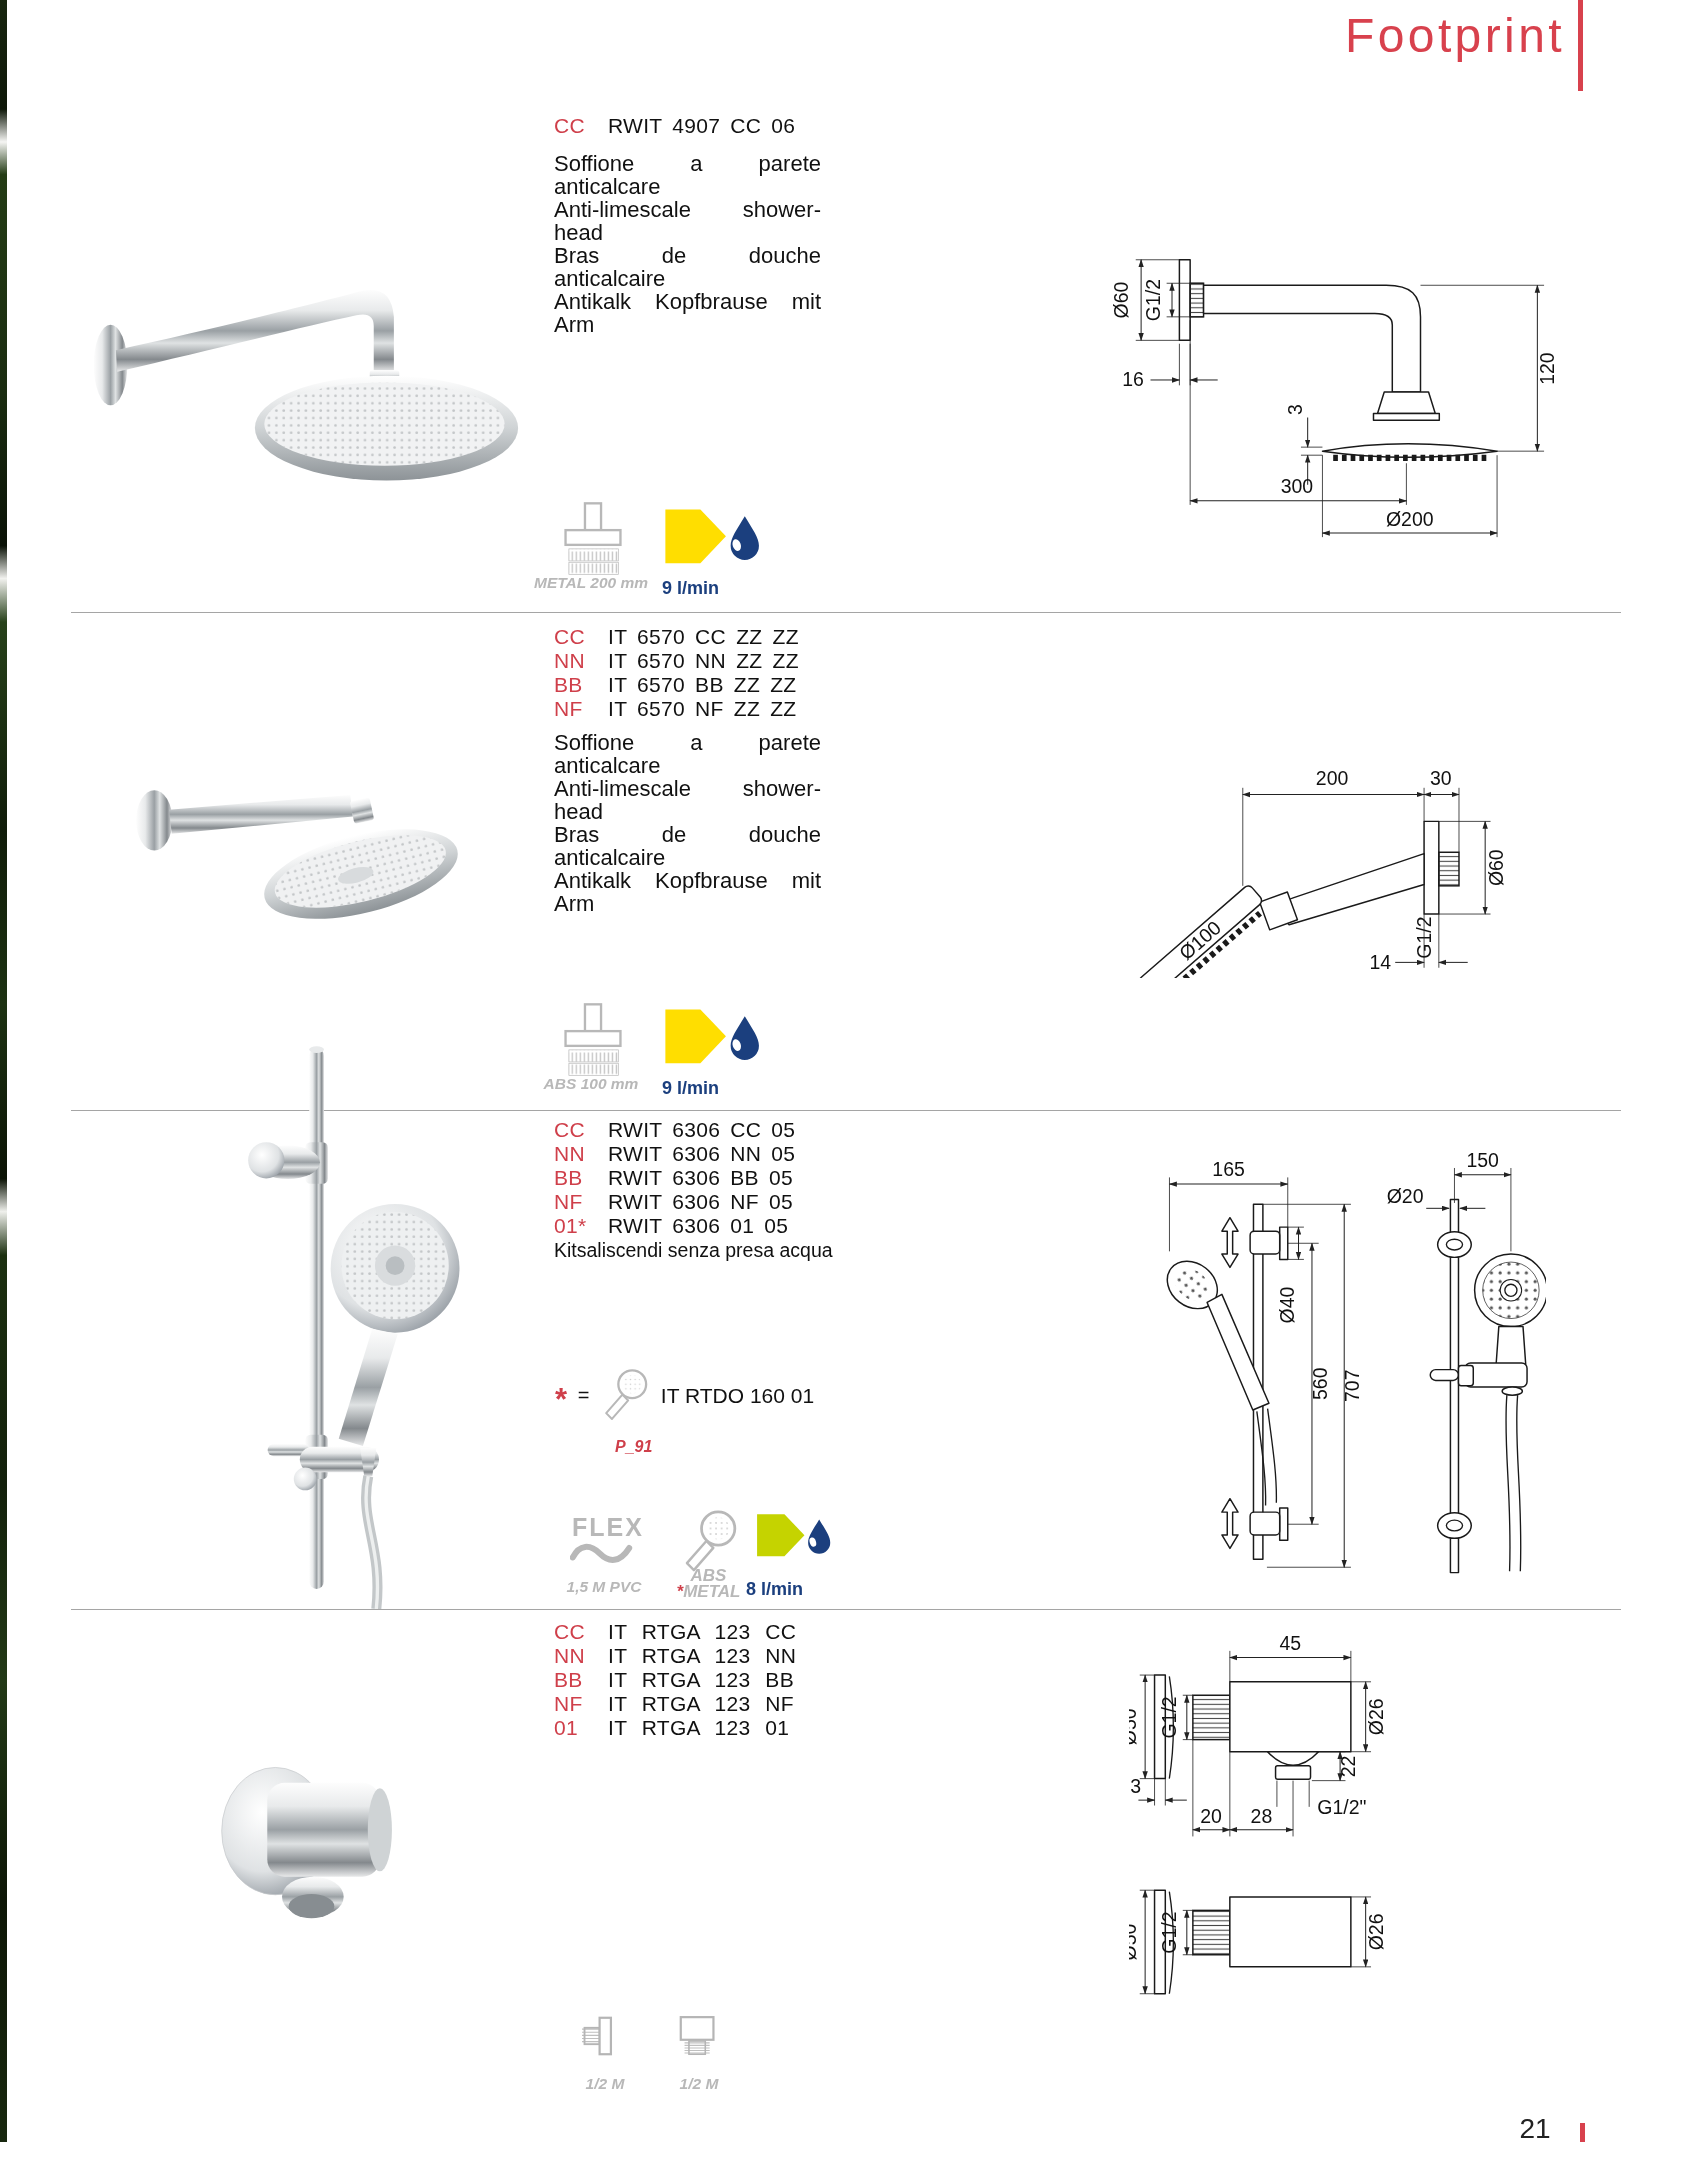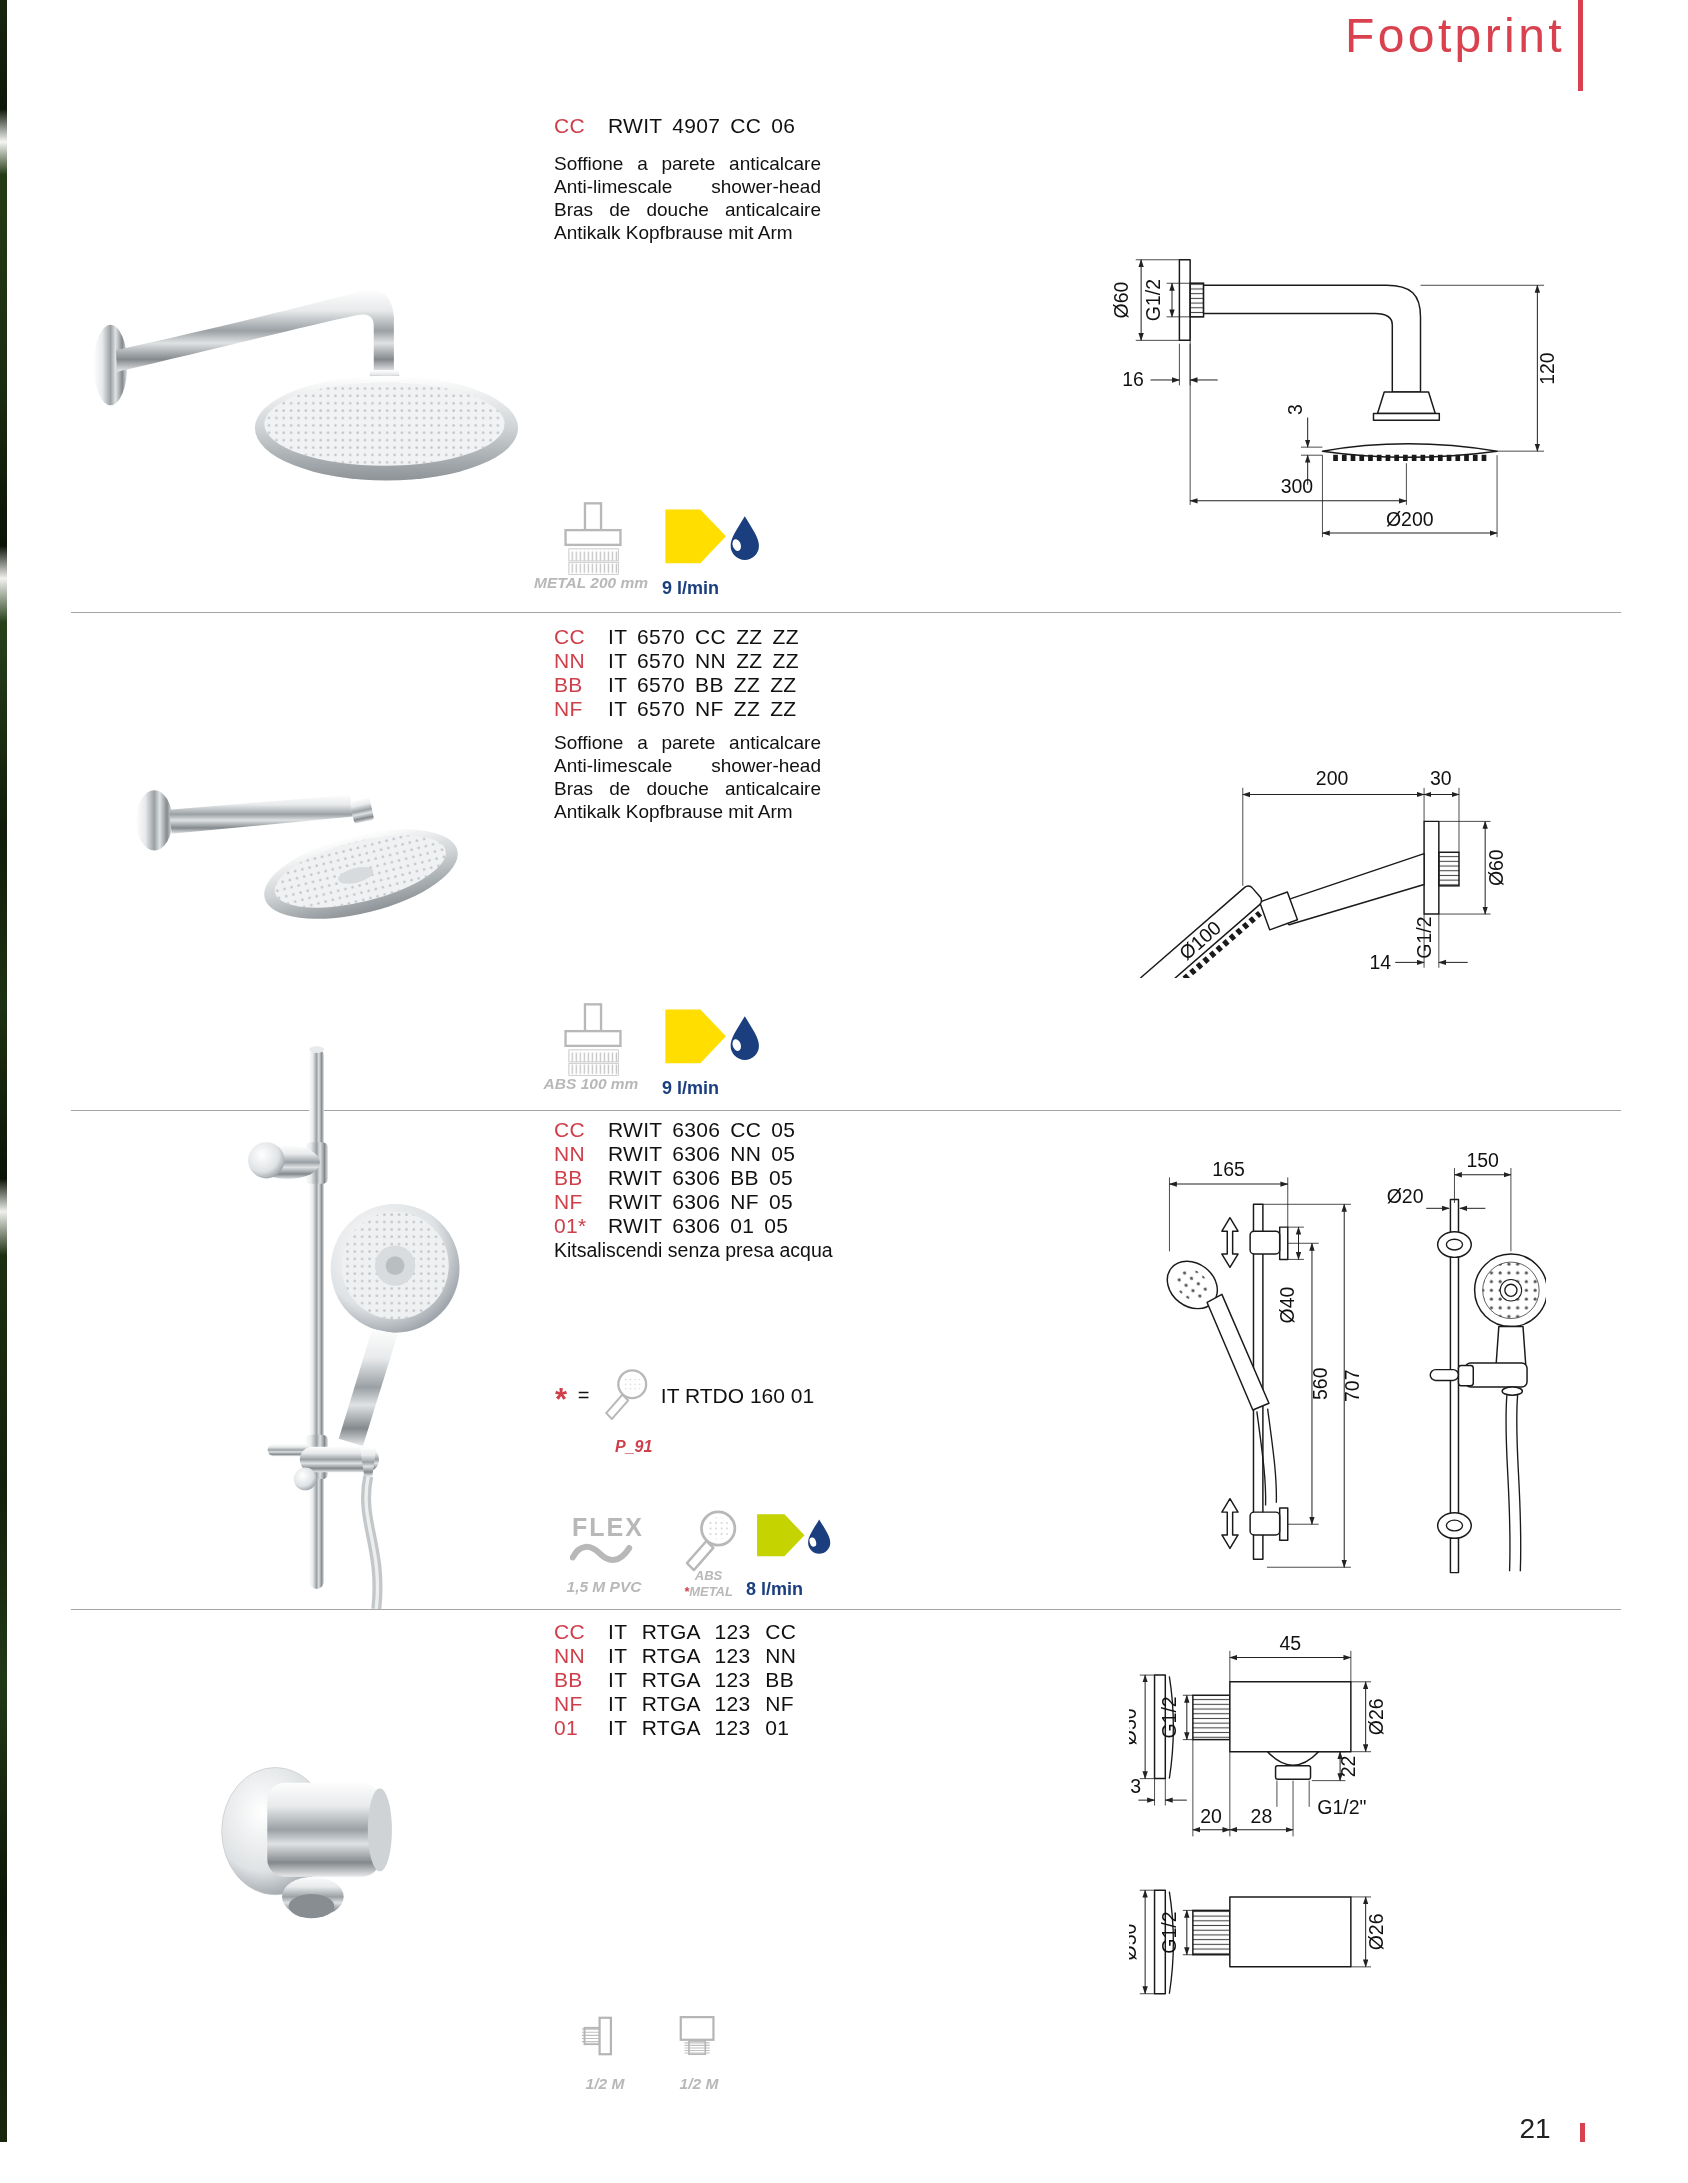--- a/index.html
+++ b/index.html
@@ -6,21 +6,21 @@
   #page{position:relative;width:1689px;height:2142px;background:#fff;overflow:hidden;font-family:"Liberation Sans",sans-serif}
   .abs{position:absolute}
   .title{color:#d8414d;font-size:48px;letter-spacing:3.4px;text-align:right}
   .redbar{background:#d8414d}
   .divider{background:#a5a5a5;height:1.3px}
   .codes .code-row{display:flex;font-size:21px;line-height:24px;color:#111;letter-spacing:0.3px}
   .finish{width:54px;color:#cf3f4a;flex:none}
   .code{white-space:pre;word-spacing:4px}
   .codes.wide .code{word-spacing:8.7px}
   .subtitle{font-size:19.5px;color:#111;margin-top:1.3px}
-  .desc{font-size:19px;line-height:23px;color:#111}
+  .desc{font-size:22px;line-height:23px;color:#111}
   .desc.j{width:267px}
   .desc.j div{text-align:justify;text-align-last:justify}
   .desc.j div:last-child{text-align-last:auto}
   .icon-label{color:#b8b8b8;font-style:italic;font-weight:700;font-size:15.5px;text-align:center;line-height:16px}
   .flow-label{color:#1b3f7e;font-weight:700;font-size:18px;text-align:left}
   .flex-title{color:#b8b8b8;font-weight:700;font-size:25px;letter-spacing:2px}
   .note{display:flex;align-items:center;gap:10.7px;font-size:21px;color:#111}
   .note .star{color:#cf3f4a;font-size:31px;font-weight:700;line-height:1;transform:translateY(4px)}
   .note .eq{font-size:20px}
   .pref{color:#cf3f4a;font-weight:700;font-style:italic;font-size:16px}
@@ -382,21 +382,21 @@
   <div class="abs flex-title" style="left:572px;top:1513px">FLEX</div>
   <svg class="abs" style="left:570px;top:1540px" width="70" height="25.5" viewBox="0 0 104 38">
     <path d="M4,26 C14,6 30,6 44,20 C58,34 74,34 88,12" stroke="#b8b8b8" stroke-width="9" fill="none" stroke-linecap="round"></path>
   </svg>
   <div class="abs icon-label" style="left:537px;top:1579px;width:134px">1,5 M PVC</div>
   <svg class="abs" style="left:680px;top:1509px" width="59" height="66" viewBox="0 0 85 95">
     <circle cx="55" cy="28" r="24" fill="#fff" stroke="#b8b8b8" stroke-width="4"></circle>
     <circle cx="55" cy="28" r="16" fill="url(#dotsS)"></circle>
     <path d="M38,46 L10,78 L20,88 L48,56 Z" fill="#fff" stroke="#b8b8b8" stroke-width="3.5" stroke-linejoin="round"></path>
   </svg>
-  <div class="abs icon-label" style="left:655px;top:1568px;width:107px;font-size:13px">
+  <div class="abs icon-label" style="left:655px;top:1568px;width:107px;font-size:17px">
     <div><span>ABS</span></div>
     <div><span class="star-red">*</span><span>METAL</span></div>
   </div>
   <svg class="abs" style="left:756px;top:1510px" width="79" height="50" viewBox="0 0 150 95">
     <polygon points="2,8 54,8 92,48 54,88 2,88" fill="#c5d300"></polygon>
     <path d="M120,18 C108,38 99,50 99,62 a21,21 0 0 0 42,0 C141,50 132,38 120,18 Z" fill="#1b3f7e"></path>
     <ellipse cx="108" cy="61" rx="6" ry="9" fill="#fff" transform="rotate(-18 108 61)"></ellipse>
   </svg>
   <div class="abs flow-label" style="left:746px;top:1579px;width:81px">8 l/min</div>
 

